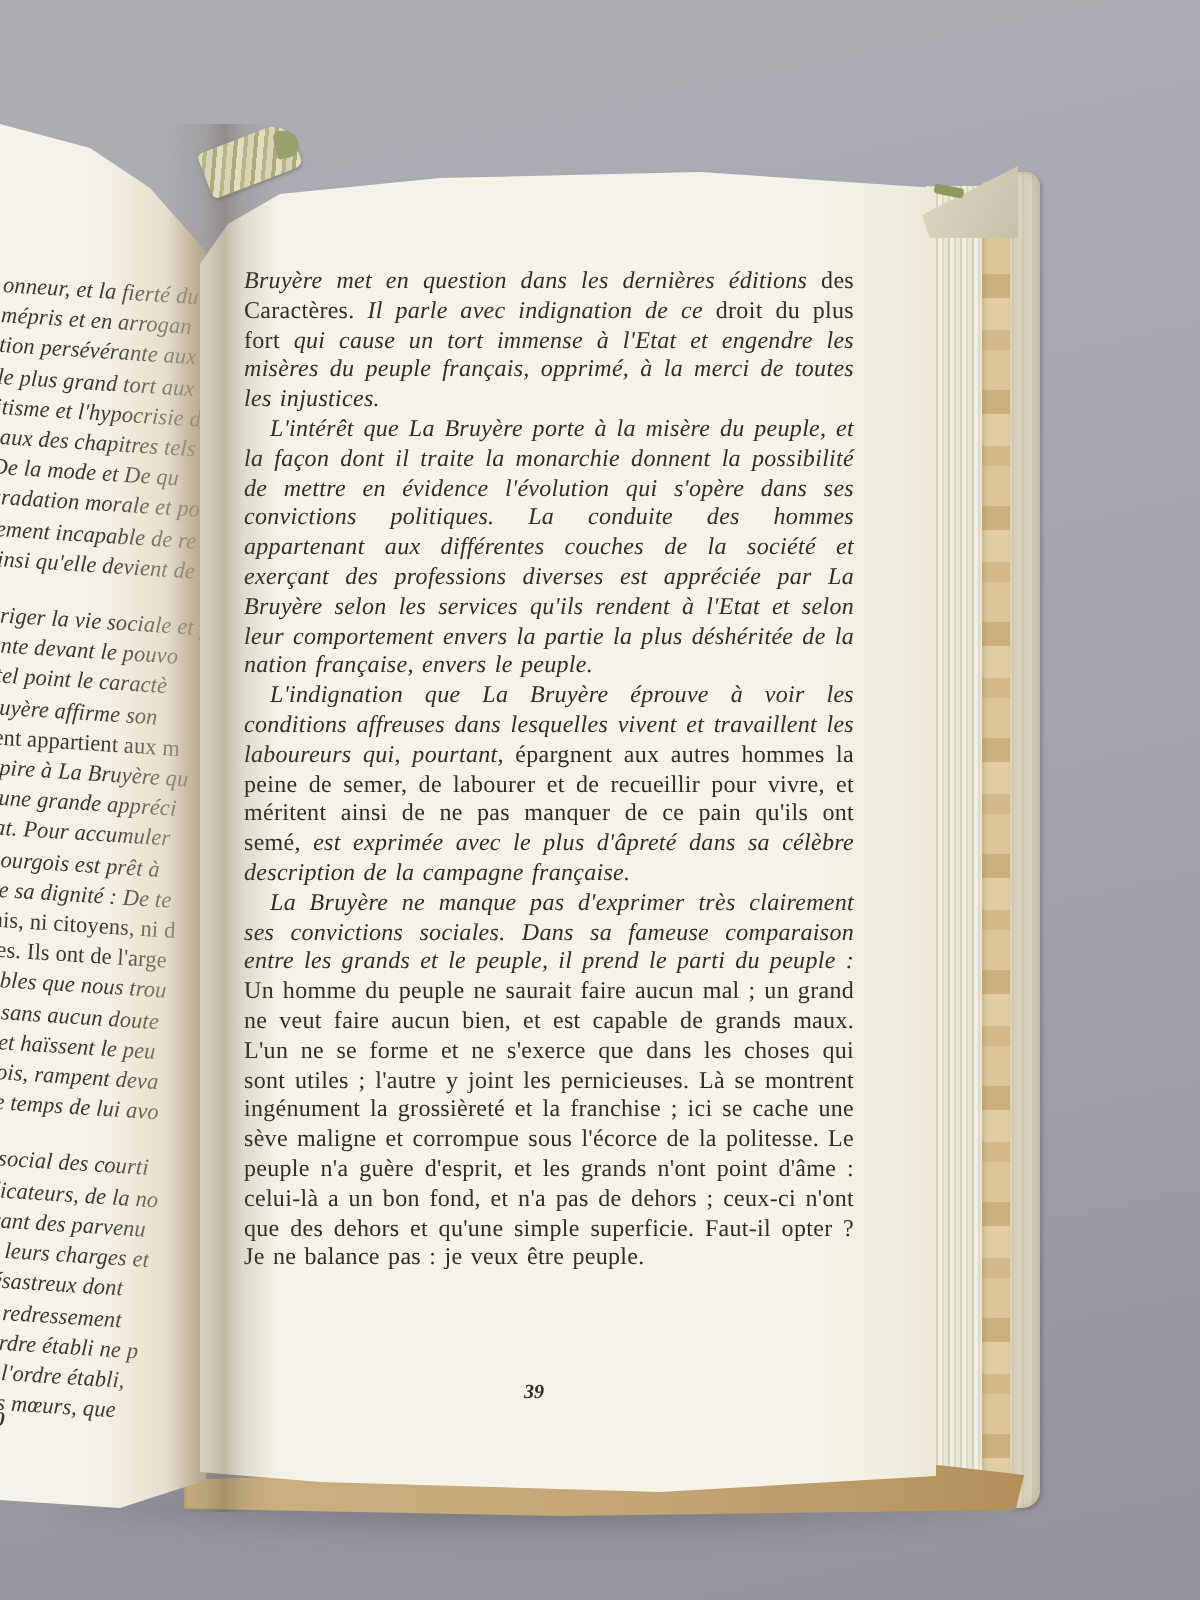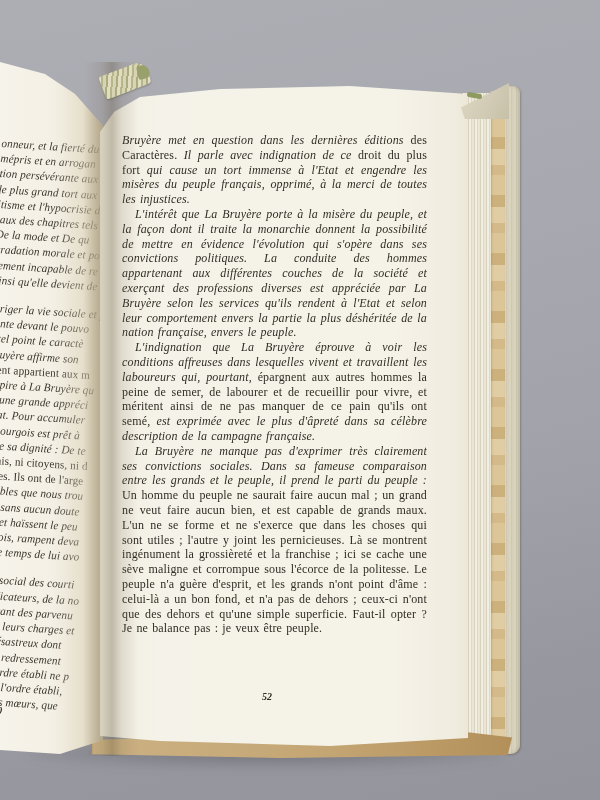--- a/index.html
+++ b/index.html
@@ -132,18 +132,18 @@
     <div class="left-fade"></div>
   </div>
 
   <div class="right-page">
     <div class="right-text">
         <p class="para"><span class="it">Bruyère met en question dans les dernières éditions </span><span>des Caractères. </span><span class="it">Il parle avec indignation de ce </span><span>droit du plus fort </span><span class="it">qui cause un tort immense à l'Etat et engendre les misères du peuple français, opprimé, à la merci de toutes les injustices.</span></p>
         <p class="para ind"><span class="it">L'intérêt que La Bruyère porte à la misère du peuple, et la façon dont il traite la monarchie donnent la possibilité de mettre en évidence l'évolution qui s'opère dans ses convictions politiques. La conduite des hommes appartenant aux différentes couches de la société et exerçant des professions diverses est appréciée par La Bruyère selon les services qu'ils rendent à l'Etat et selon leur comportement envers la partie la plus déshéritée de la nation française, envers le peuple.</span></p>
         <p class="para ind"><span class="it">L'indignation que La Bruyère éprouve à voir les conditions affreuses dans lesquelles vivent et travaillent les laboureurs qui, pourtant, </span><span>épargnent aux autres hommes la peine de semer, de labourer et de recueillir pour vivre, et méritent ainsi de ne pas manquer de ce pain qu'ils ont semé, </span><span class="it">est exprimée avec le plus d'âpreté dans sa célèbre description de la campagne française.</span></p>
         <p class="para ind"><span class="it">La Bruyère ne manque pas d'exprimer très clairement ses convictions sociales. Dans sa fameuse comparaison entre les grands et le peuple, il prend le parti du peuple : </span><span>Un homme du peuple ne saurait faire aucun mal ; un grand ne veut faire aucun bien, et est capable de grands maux. L'un ne se forme et ne s'exerce que dans les choses qui sont utiles ; l'autre y joint les pernicieuses. Là se montrent ingénument la grossièreté et la franchise ; ici se cache une sève maligne et corrompue sous l'écorce de la politesse. Le peuple n'a guère d'esprit, et les grands n'ont point d'âme : celui-là a un bon fond, et n'a pas de dehors ; ceux-ci n'ont que des dehors et qu'une simple superficie. Faut-il opter ? Je ne balance pas : je veux être peuple.</span></p>
       </div>
-    <div class="pagenum">52</div>
+    <div class="pagenum">39</div>
   </div>
 
   <div class="gutter"></div>
   <div class="ribbon"></div>
 </div>
 
 </body></html>

